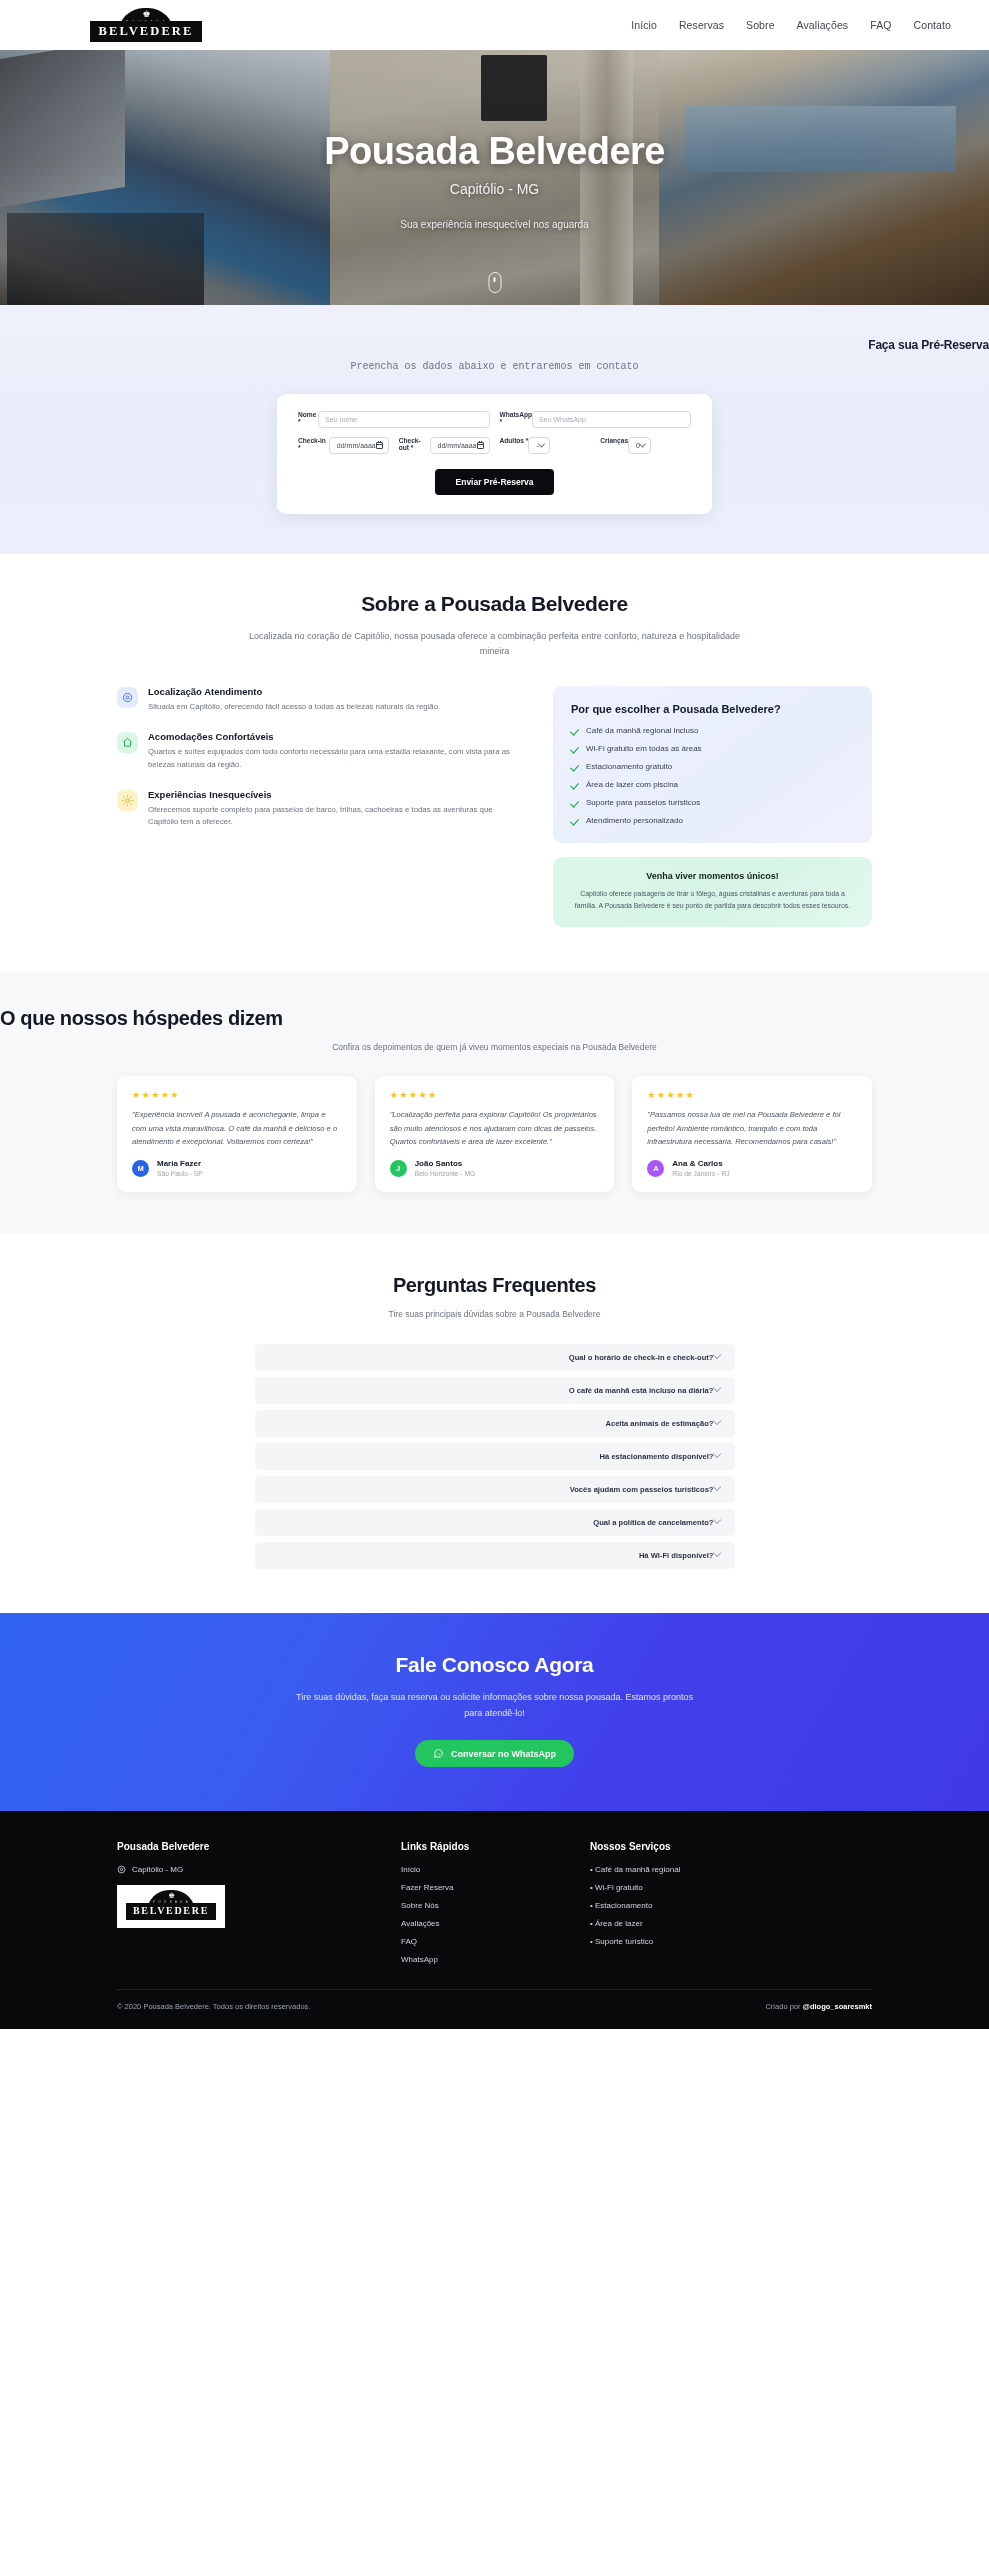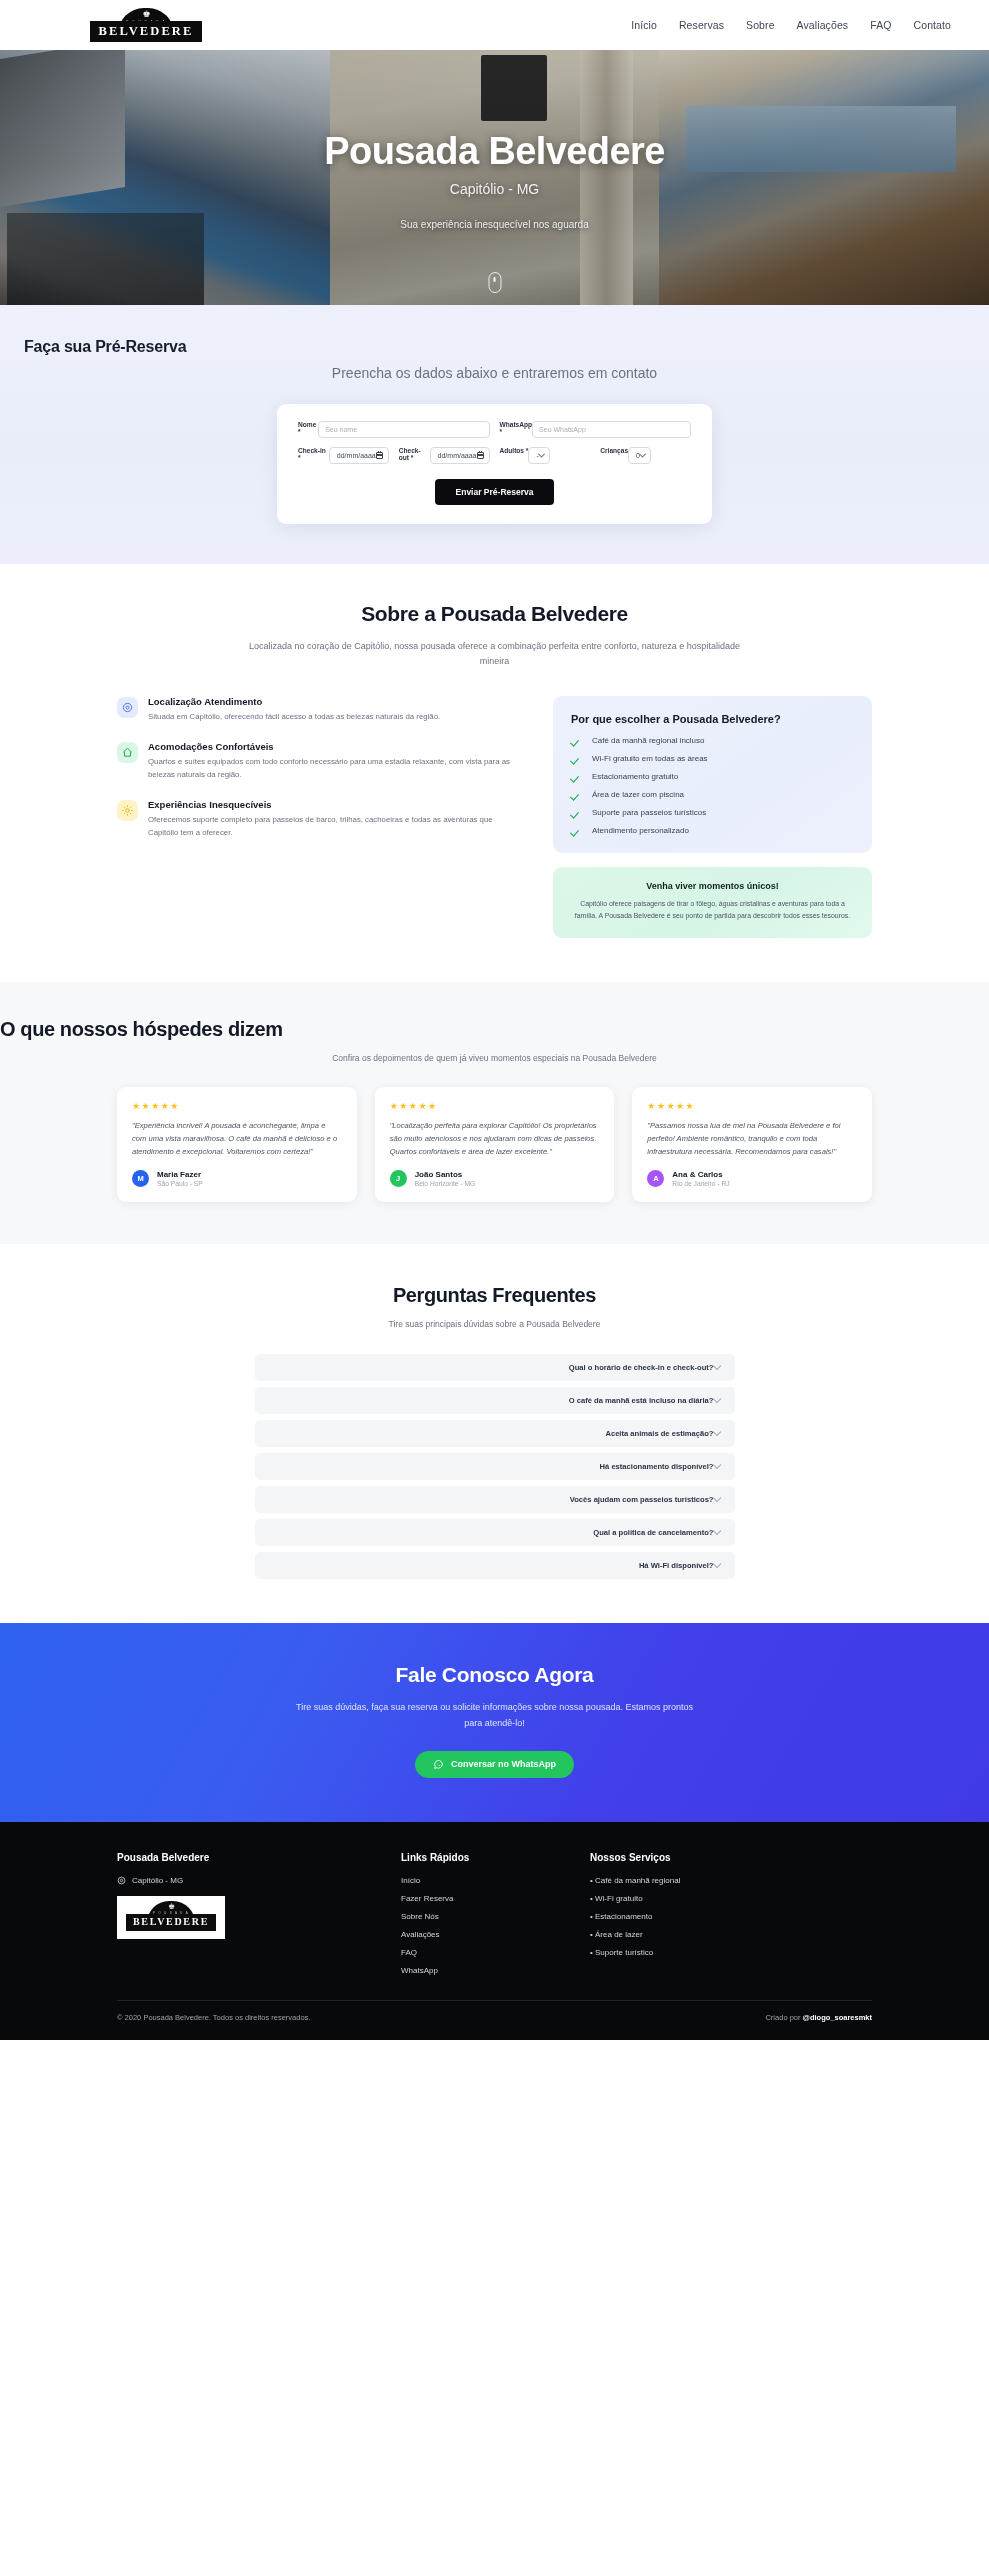--- a/index.html
+++ b/index.html
@@ -200,33 +200,34 @@
     background: #fff;
     border-radius: 2px;
   }
 
   
   .prereserve {
     background: linear-gradient(180deg,#eef1fb 0%, #e9edfa 55%, #eceffb 100%);
     padding: 33px 0 40px;
   }
   .section-title {
-    text-align: left;
-    font-size: 16px;
+    text-align: right;
+    font-size: 12px;
     font-weight: 700;
     color: #171d2c;
     letter-spacing: -0.2px;
     margin-left: 24px;
   }
   .section-sub {
     text-align: center;
-    font-size: 14px;
+    font-size: 10px;
     color: #6b7280;
     margin-top: 7px;
     line-height: 1.55;
+    font-family: Liberation Mono, monospace;
   }
   .form-card {
     width: 435px;
     margin: 19px auto 0;
     background: #fff;
     border-radius: 9px;
     box-shadow: 0 4px 18px rgba(30,40,80,.09);
     padding: 17px 21px 19px;
   }
   .form-row { display: flex; gap: 10px; margin-bottom: 9px; }
@@ -374,22 +375,22 @@
     padding: 17px 18px 18px;
   }
   .why-card h3 {
     font-size: 11px;
     font-weight: 700;
     color: #131926;
     margin-bottom: 11px;
   }
   .why-item {
     display: flex;
-    align-items: flex-end;
-    gap: 13px;
+    align-items: flex-start;
+    gap: 7px;
     margin-bottom: 9px;
     font-size: 8px;
     color: #374151;
   }
   .why-item:last-child { margin-bottom: 0; }
   .tick {
     width: 8px; height: 8px; flex: 0 0 8px;
     position: relative;
   }
   .tick::after {

